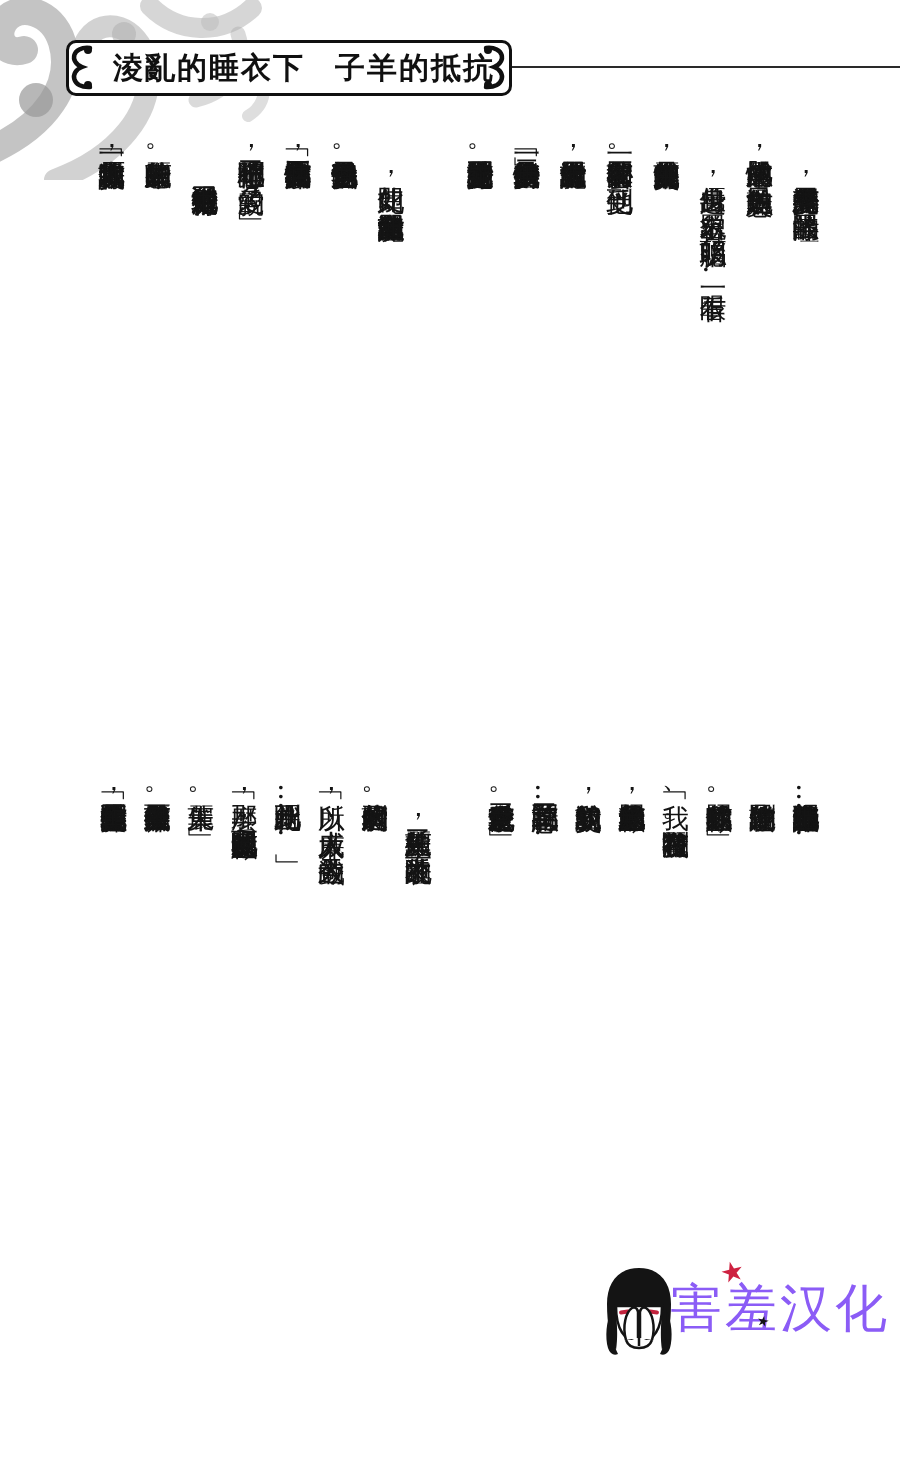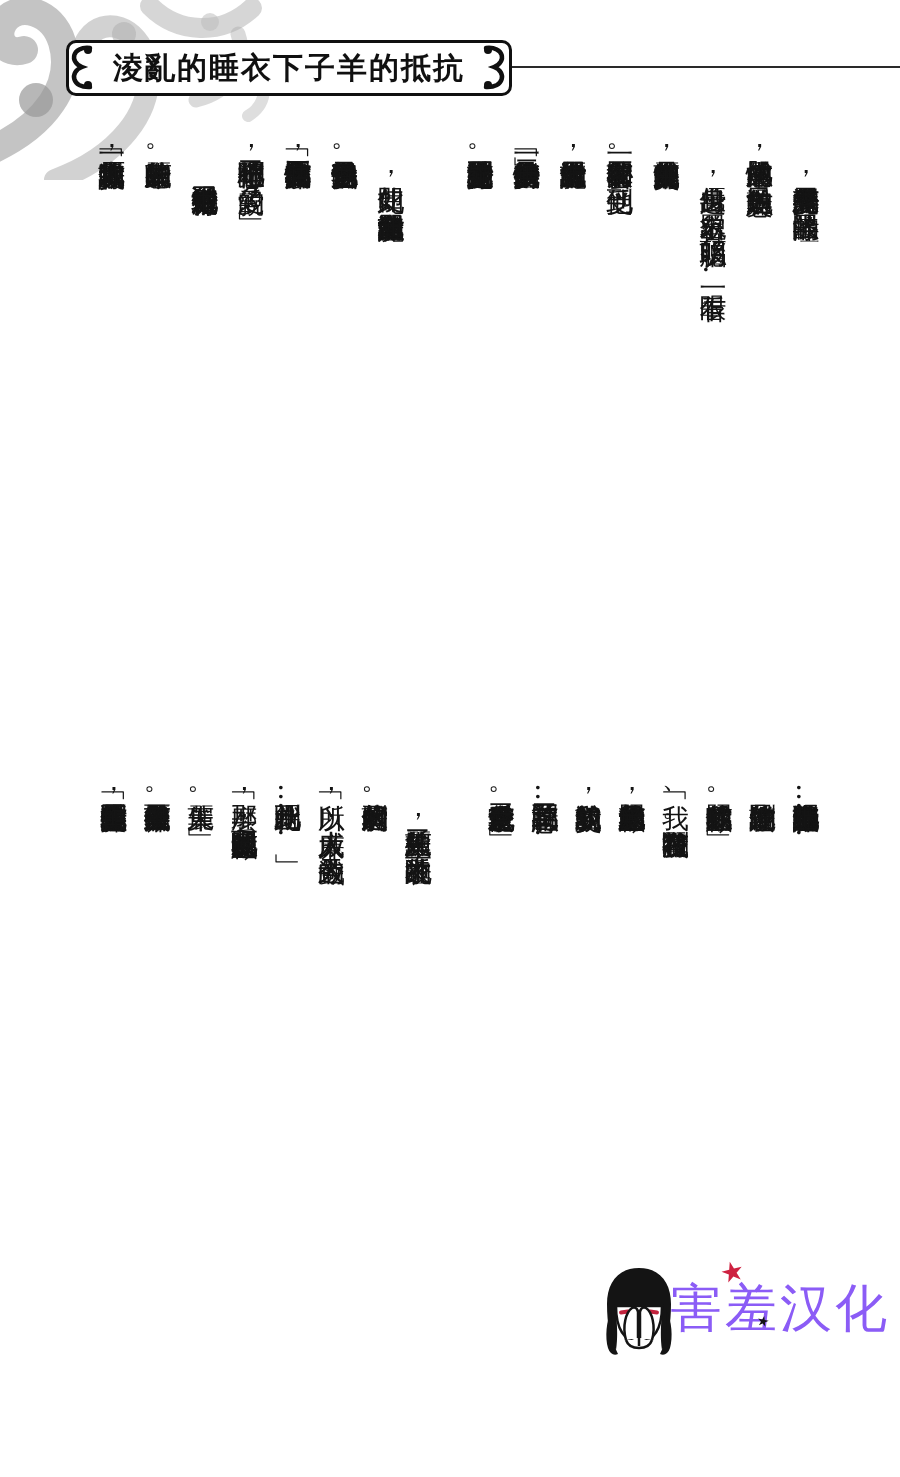--- a/index.html
+++ b/index.html
@@ -13,21 +13,21 @@
   .banner{
     position:absolute;left:66px;top:40px;width:446px;height:56px;
     border:3px solid #101010;border-radius:10px;background:#fff;
     display:flex;align-items:center;box-sizing:border-box;z-index:2;
   }
   .banner-text{
     font-family:"DejaVu Sans","Liberation Sans",sans-serif;
     font-weight:bold;font-size:30px;letter-spacing:2px;
     margin-left:44px;white-space:nowrap;color:#101010;
   }
-  .banner-text .t2{}
+  .banner-text .t2{margin-left:30px;}
   .banner-curl{position:absolute;top:42px;z-index:3;}
   .banner-curl.left{left:62px;}
   .banner-curl.right{left:480px;}
   .rule-line{
     position:absolute;left:508px;top:66px;width:392px;height:0;
     border-top:2px solid #2a2a2a;
   }
   
   .vblock{
     position:absolute;display:flex;flex-direction:row-reverse;

